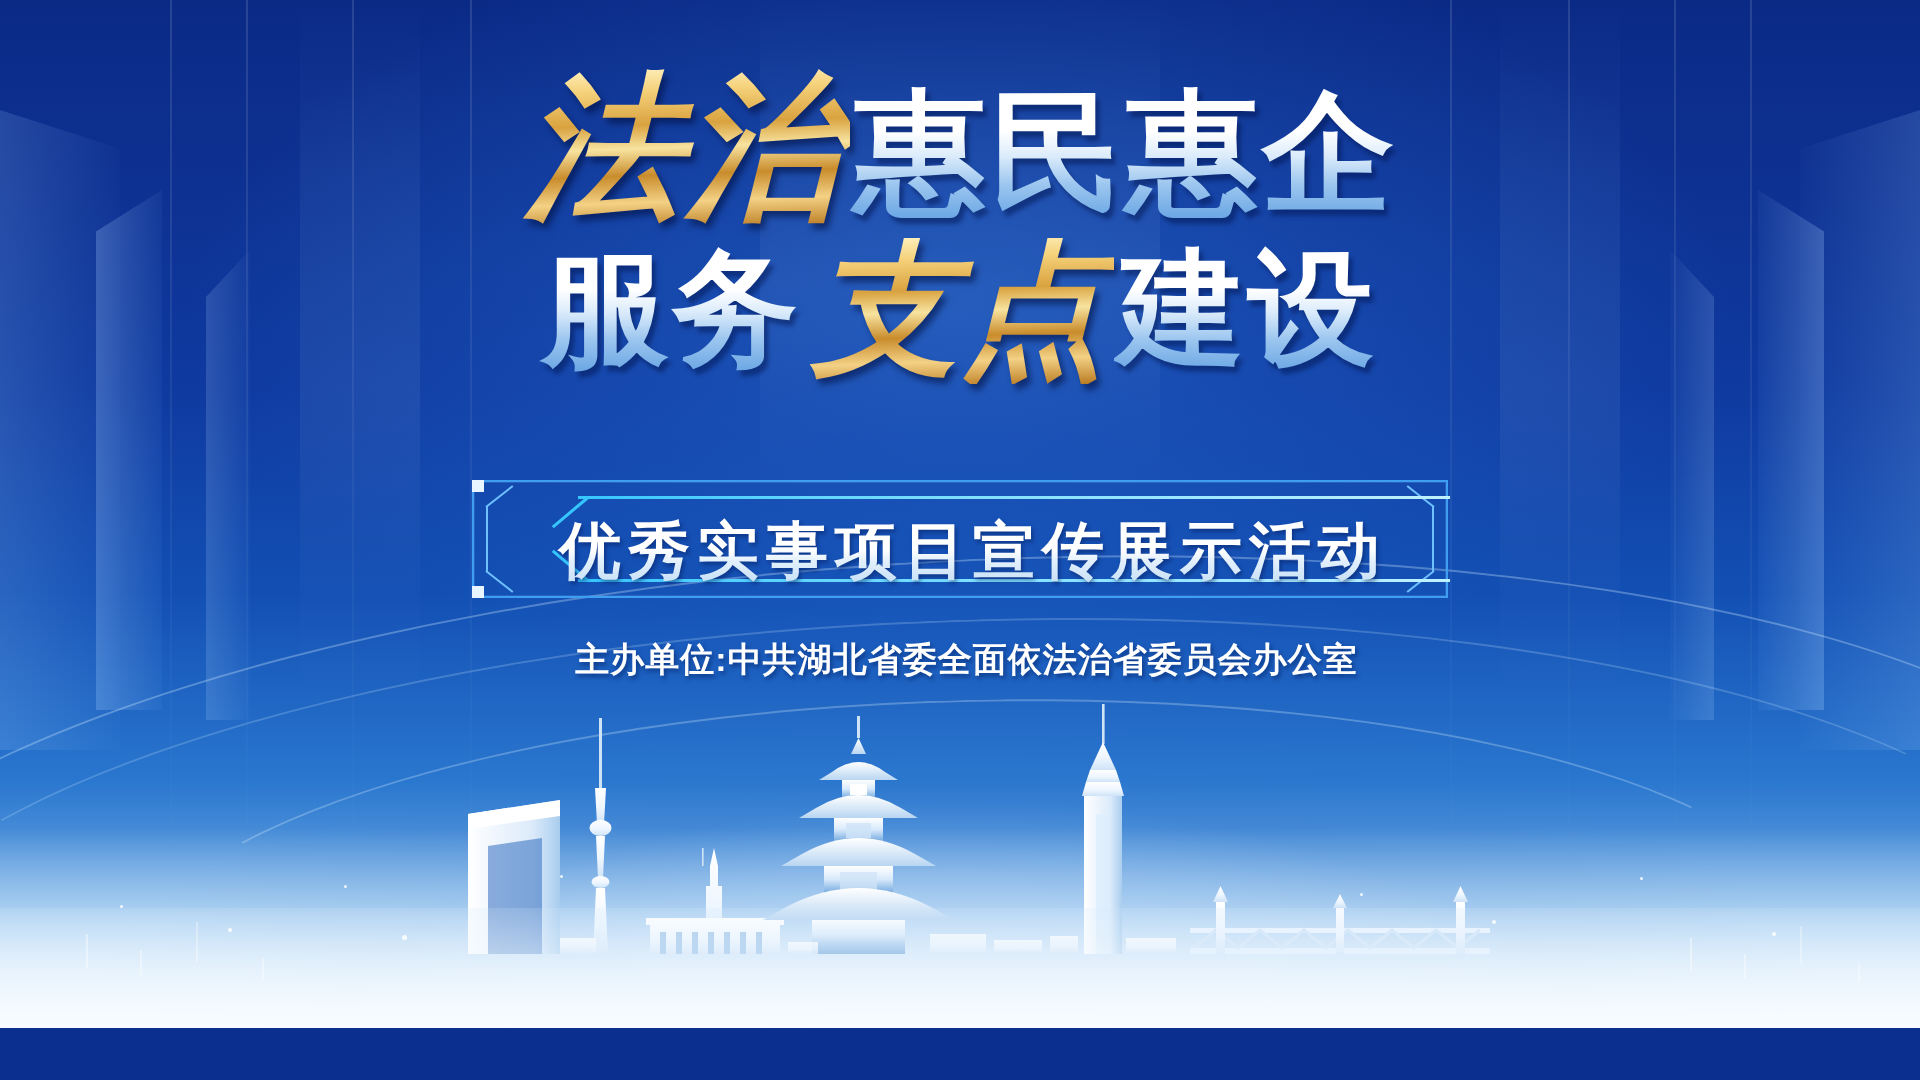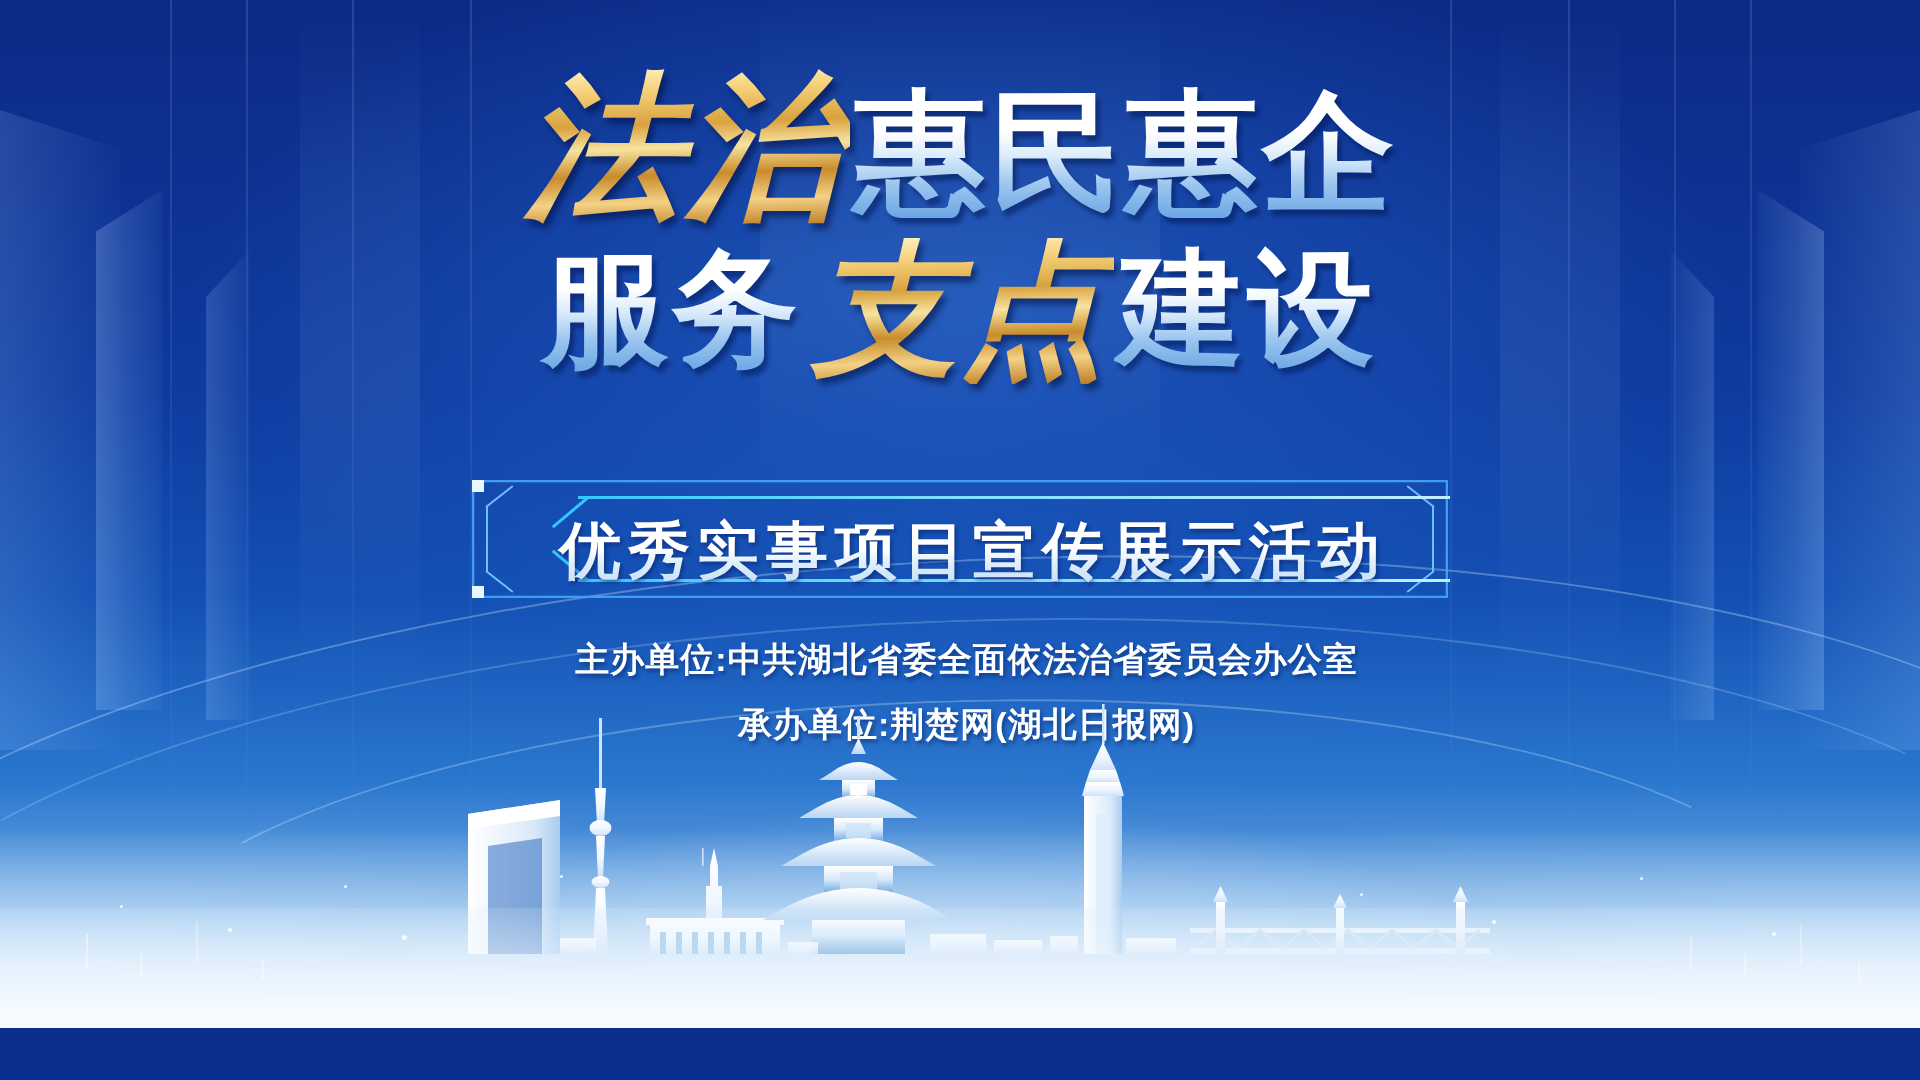--- a/index.html
+++ b/index.html
@@ -247,21 +247,20 @@
       <div class="bar-bot"></div>
       <div class="diagT"></div>
       <div class="diagB"></div>
     </div>
 
     <div class="sub-text">优秀实事项目宣传展示活动</div>
   </div>
 
   <div class="orgs">
     <div class="org-line">主办单位:中共湖北省委全面依法治省委员会办公室</div>
-    <div class="org-line">承办单位:荆楚网(湖北日报网)</div>
   </div>
 
   <div class="skyline">
     <div class="haze"></div>
 
     <svg class="city" width="1100" height="260" viewBox="0 0 1100 260">
       <defs>
         <linearGradient id="bld" x1="0" y1="0" x2="0" y2="1">
           <stop offset="0%" stop-color="#ffffff"></stop>
           <stop offset="55%" stop-color="#eef6ff"></stop>

